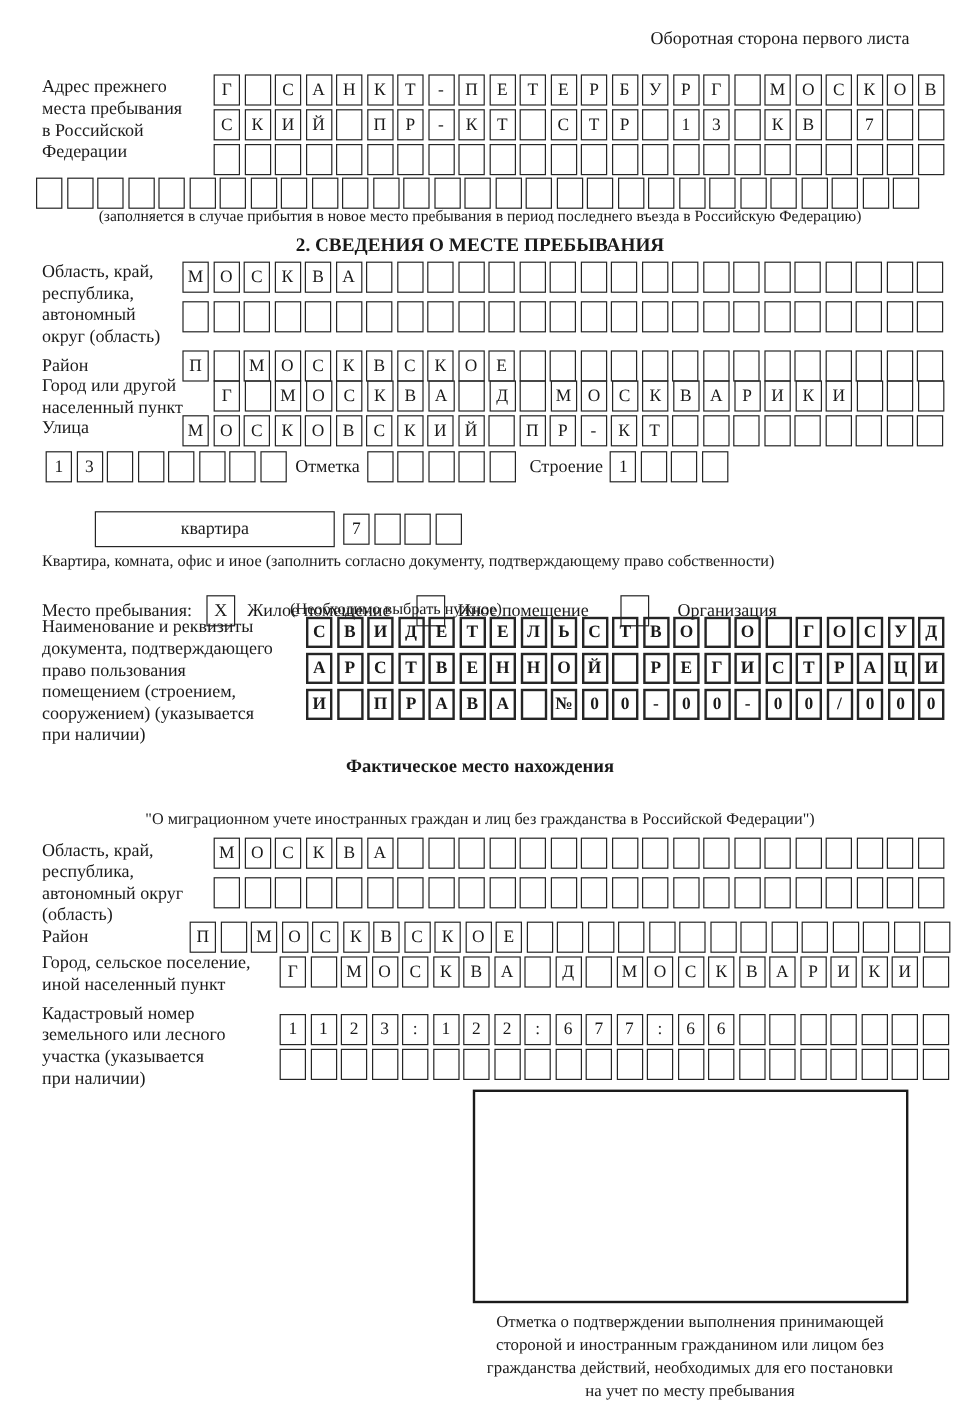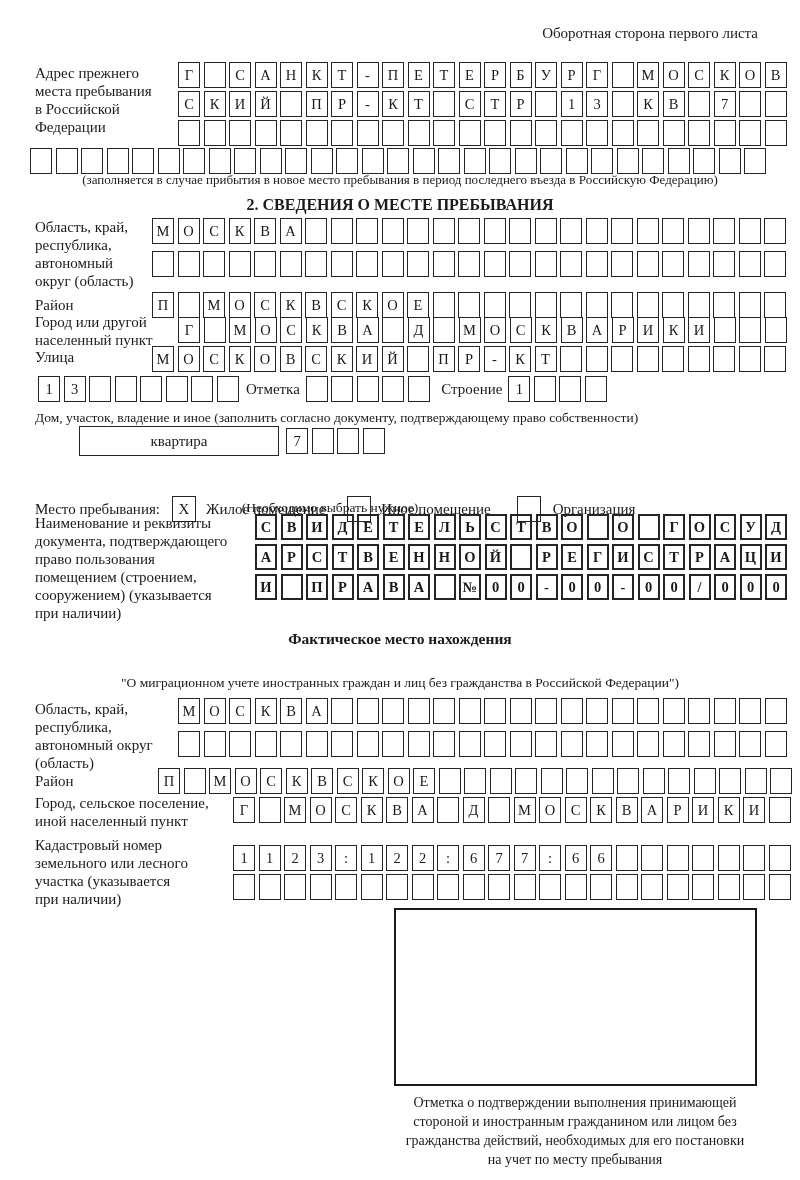--- a/index.html
+++ b/index.html
@@ -342,40 +342,40 @@
         <span class="cell"></span>
       </div>
     <div class="small-lbl" style="margin:0 6px 0 8px;">Строение</div>
     <div class="cellrow">
         <span class="cell">1</span>
         <span class="cell"></span>
         <span class="cell"></span>
         <span class="cell"></span>
       </div>
   </div>
-  <div class="abs caption-l" style="left:35px; top:410px;">Дом, участок, владение и иное (заполнить согласно документу, подтверждающему право собственности)</div>
 
   <div class="abs inline-row" style="left:34px; top:426px;padding-left:45px;">
     <div class="big-box" style="width:200px;">квартира</div>
     <div class="cellrow" style="margin-left:7px;">
         <span class="cell">7</span>
         <span class="cell"></span>
         <span class="cell"></span>
         <span class="cell"></span>
       </div>
   </div>
+  <div class="abs caption-l" style="left:35px; top:460px;">Квартира, комната, офис и иное (заполнить согласно документу, подтверждающему право собственности)</div>
 
   <div class="abs inline-row" style="left:35px; top:496px;">
     <div class="small-lbl">Место пребывания:</div>
     <div class="checkbox" style="margin-left:12px;">X</div>
     <div class="small-lbl" style="margin-left:10px;">Жилое помещение</div>
     <div class="checkbox" style="margin-left:22px;"></div>
     <div class="small-lbl" style="margin-left:10px;">Иное помещение</div>
     <div class="checkbox" style="margin-left:26px;"></div>
-    <div class="small-lbl" style="margin-left:12px;">Организация</div>
+    <div class="small-lbl" style="margin-left:24px;">Организация</div>
   </div>
   <div class="abs caption-l" style="left:210px; top:500px; width:240px; text-align:center;">(Необходимо выбрать нужное)</div>
 
   <div class="abs lbl" style="left:35px; top:514px; width:218px;">Наименование и реквизиты
 документа, подтверждающего
 право пользования
 помещением (строением,
 сооружением) (указывается
 при наличии)</div>
   <div class="abs cellrow bold-cells" style="left:255px; top:514px;">

